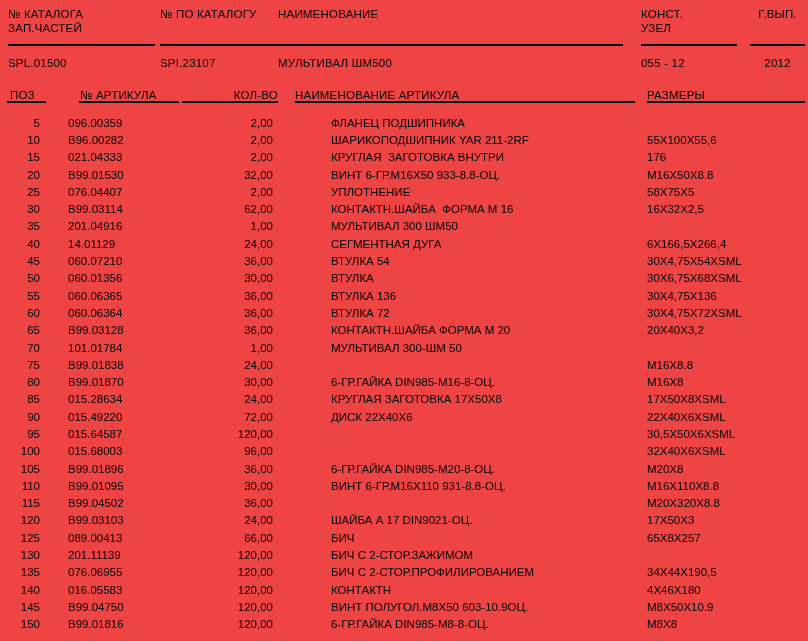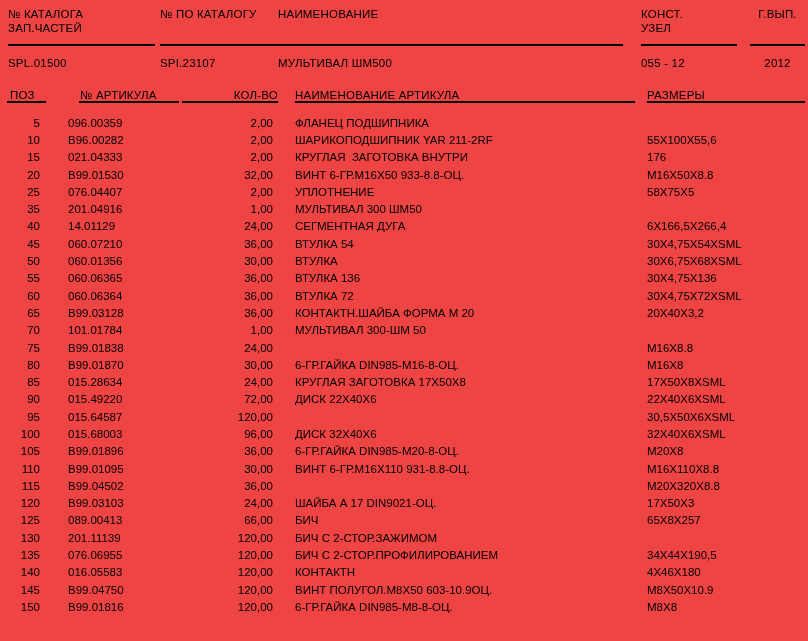--- a/index.html
+++ b/index.html
@@ -60,21 +60,21 @@
   }
   .t-row {
     display: grid;
     grid-template-columns: 40px 28px 100px 105px 22px 345px 7px 151px;
     height: 17.3px;
     align-items: center;
   }
   .t-row .pos  { grid-column: 1; text-align: right; }
   .t-row .art  { grid-column: 3; }
   .t-row .qty  { grid-column: 4; text-align: right; }
-  .t-row .name { grid-column: 6; white-space: pre; overflow: hidden; }
+  .t-row .name { grid-column: 6; white-space: pre; overflow: hidden; margin-left: 36px; }
   .t-row .size { grid-column: 8; white-space: pre; overflow: hidden; }
 </style>
 </head>
 <body>
 
 <div class="page">
 
   <div class="doc-header">
     <div class="doc-col c1">
       <div class="doc-label">№ КАТАЛОГА
@@ -141,20 +141,27 @@
       <span class="size">M16X50X8.8</span>
     </div>
       <div class="t-row">
       <span class="pos">25</span>
       <span class="art">076.04407</span>
       <span class="qty">2,00</span>
       <span class="name">УПЛОТНЕНИЕ</span>
       <span class="size">58X75X5</span>
     </div>
       <div class="t-row">
+      <span class="pos">30</span>
+      <span class="art">B99.03114</span>
+      <span class="qty">62,00</span>
+      <span class="name">КОНТАКТН.ШАЙБА  ФОРМА М 16</span>
+      <span class="size">16X32X2,5</span>
+    </div>
+      <div class="t-row">
       <span class="pos">35</span>
       <span class="art">201.04916</span>
       <span class="qty">1,00</span>
       <span class="name">МУЛЬТИВАЛ 300 ШМ50</span>
       <span class="size"></span>
     </div>
       <div class="t-row">
       <span class="pos">40</span>
       <span class="art">14.01129</span>
       <span class="qty">24,00</span>
@@ -233,21 +240,20 @@
       <div class="t-row">
       <span class="pos">95</span>
       <span class="art">015.64587</span>
       <span class="qty">120,00</span>
       <span class="size">30,5X50X6XSML</span>
     </div>
       <div class="t-row">
       <span class="pos">100</span>
       <span class="art">015.68003</span>
       <span class="qty">96,00</span>
-      <span class="name">ДИСК 32X40X6</span>
       <span class="size">32X40X6XSML</span>
     </div>
       <div class="t-row">
       <span class="pos">105</span>
       <span class="art">B99.01896</span>
       <span class="qty">36,00</span>
       <span class="name">6-ГР.ГАЙКА DIN985-M20-8-ОЦ.</span>
       <span class="size">M20X8</span>
     </div>
       <div class="t-row">

